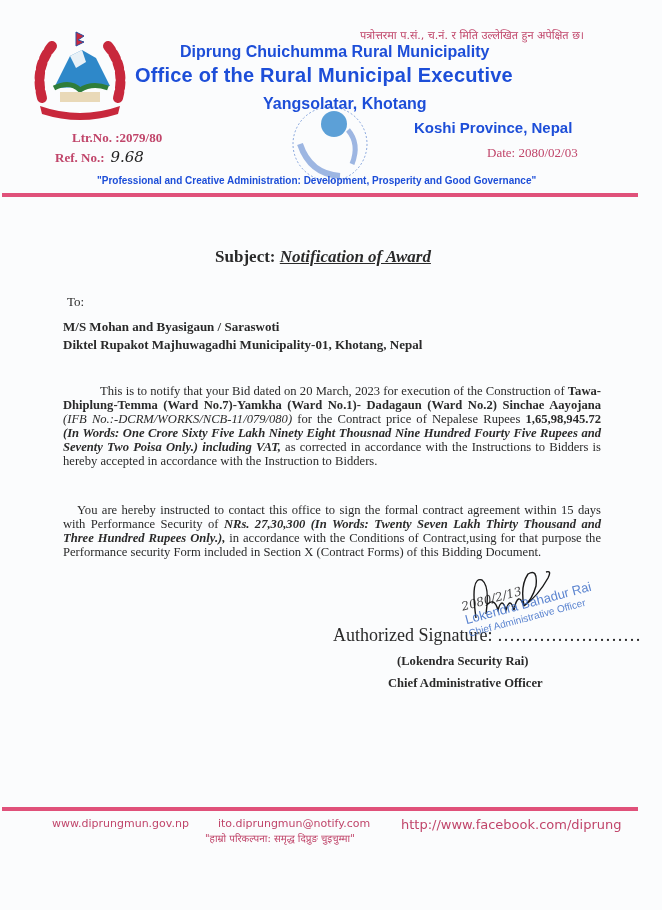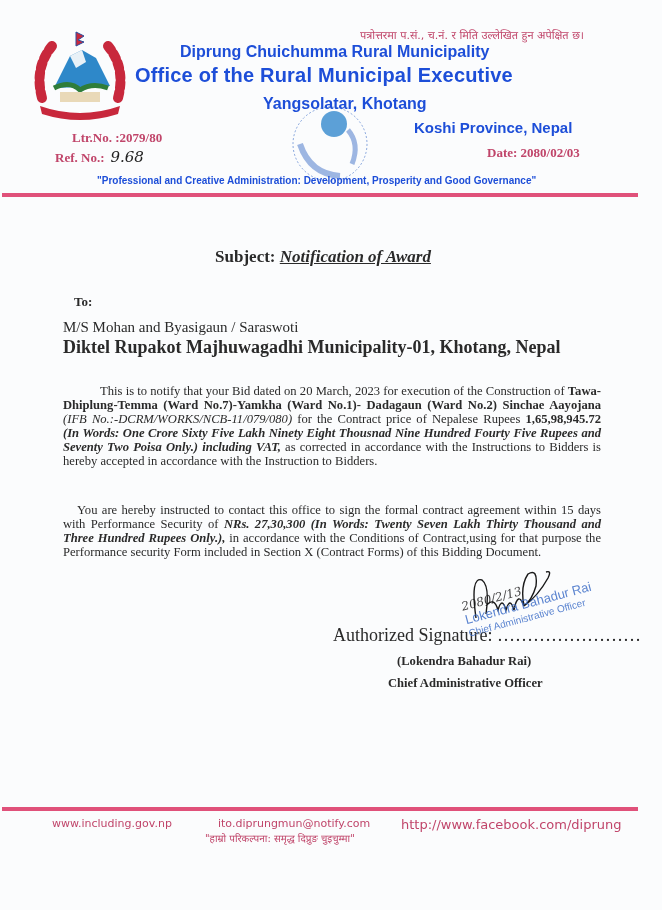--- a/index.html
+++ b/index.html
@@ -8,31 +8,31 @@
   .red { color:#1d4ed8; }
   .sans { font-family:"Liberation Sans", sans-serif; font-weight:bold; }
   #nepali-note { top:27px; left:360px; font-size:11px; color:#c0456a; font-family:"DejaVu Sans", sans-serif; }
   #muni-name { top:43px; left:180px; font-size:16px; }
   #office-title { top:64px; left:135px; font-size:20px; letter-spacing:0.2px; }
   #place { top:95px; left:263px; font-size:16px; }
   #province { top:119px; left:414px; font-size:15px; }
   #ltr { top:130px; left:55px; font-size:13px; font-weight:bold; color:#c0456a;margin-left:17px; }
   #ref { top:148px; left:55px; font-size:13px; font-weight:bold; color:#c0456a; }
   #ref-hand { font-family:"DejaVu Serif", serif; font-style:italic; font-weight:normal; color:#222; font-size:15px; margin-left:6px;text-align:center; }
-  #date { top:145px; left:487px; font-size:13px; font-weight:bold; color:#c0456a; }
+  #date { top:145px; left:487px; font-size:13px; font-weight:normal; color:#c0456a; }
   #motto { top:175px; left:97px; font-size:10px; }
   .bar { height:4px; background:#e0517a; left:2px; width:636px; }
   #top-bar { top:193px; }
   #emblem { top:28px; left:30px; width:100px; height:98px; }
   #stamp { top:104px; left:290px; width:80px; height:80px; }
   #subject { top:247px; left:0; width:646px; text-align:center; font-size:17px; font-weight:bold; }
   #subject-em { font-style:italic; text-decoration:underline; }
-  #to-label { top:294px; left:74px; font-size:13px; font-weight:bold; }
-  #addr1 { top:319px; left:63px; font-size:15px; font-weight:normal; }
-  #addr2 { top:337px; left:63px; font-size:18px; font-weight:bold; }
+  #to-label { top:294px; left:67px; font-size:13px; font-weight:normal; }
+  #addr1 { top:319px; left:63px; font-size:13px; font-weight:bold; }
+  #addr2 { top:337px; left:63px; font-size:13px; font-weight:bold; }
   .para { left:63px; width:538px; font-size:12.6px; line-height:14px; text-align:justify; }
   #para1 { top:384px; text-indent:37px; }
   #para2 { top:503px; text-indent:14px; }
   .b { font-weight:bold; }
   .bi { font-weight:bold; font-style:italic; }
   .i { font-style:italic; }
   #sig-label { top:625px; left:333px; font-size:18px; }
   #sig-hand { top:566px; left:468px; width:90px; height:60px; }
   #sig-stamp { top:600px; left:460px; font-size:13px; color:#3f6fc8; transform:rotate(-15deg); transform-origin:left top; font-family:"Liberation Sans", sans-serif; line-height:14px; opacity:0.85; }
   #signer-name { top:654px; left:397px; font-size:12.6px; font-weight:bold; }
@@ -104,20 +104,20 @@
   <svg width="90" height="60" viewBox="0 0 90 60">
     <path d="M8 52 Q2 10 14 14 Q22 20 18 48 M18 40 Q26 30 30 44 Q34 30 38 44 Q42 30 46 44 Q50 24 56 40 Q52 20 60 8 Q70 2 68 20 Q64 34 56 40 Q70 30 80 12 Q84 4 78 6" stroke="#1a1a1a" stroke-width="1.4" fill="none"></path>
   </svg>
 </div>
 <div class="abs" id="sig-label">Authorized Signature: ……………………</div>
 <div class="abs" id="sig-stamp">
   <div style="font-style:italic;color:#1a1a1a;font-family:'DejaVu Serif',serif;font-size:12px;">2080/2/13</div>
   <div>Lokendra Bahadur Rai</div>
   <div style="font-size:10px;">Chief Administrative Officer</div>
 </div>
-<div class="abs" id="signer-name">(Lokendra Bahadur Rai)</div>
+<div class="abs" id="signer-name">(Lokendra Security Rai)</div>
 <div class="abs" id="signer-title">Chief Administrative Officer</div>
 
 <div class="abs bar" id="bottom-bar"></div>
-<div class="abs" id="footer-web">www.including.gov.np</div>
+<div class="abs" id="footer-web">www.diprungmun.gov.np</div>
 <div class="abs" id="footer-email">ito.diprungmun@notify.com</div>
 <div class="abs" id="footer-fb">http://www.facebook.com/diprung</div>
 <div class="abs" id="footer-slogan">"हाम्रो परिकल्पना: समृद्ध दिप्रुङ चुइचुम्मा"</div>
 
 </body></html>

